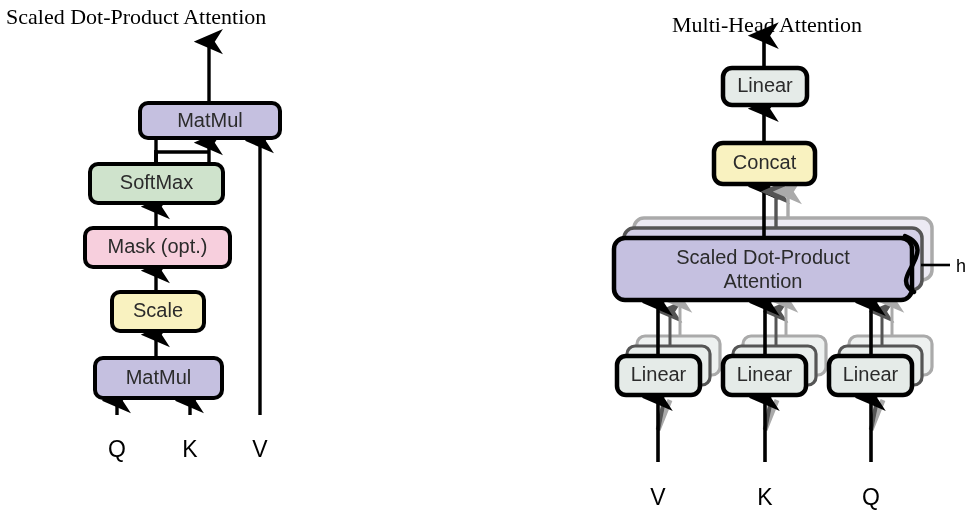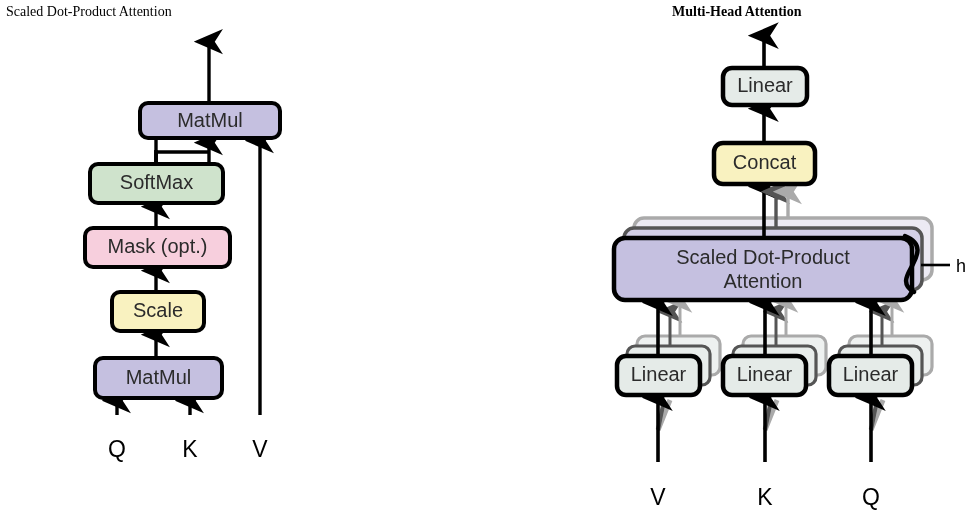--- a/index.html
+++ b/index.html
@@ -7,21 +7,21 @@
     width: 977px; height: 516px;
     background: #ffffff;
     font-family: "Liberation Sans", sans-serif;
     overflow: hidden;
     position: relative;
   }
   #figure { position:absolute; left:0; top:0; width:977px; height:516px; }
   .title {
     position:absolute;
     font-family: "Liberation Serif", serif;
-    font-size: 14px;
+    font-size: 22px;
     color: #000;
     white-space: nowrap;
   }
   svg { position:absolute; left:0; top:0; }
   .boxlabel {
     font-family: "Liberation Sans", sans-serif;
     font-size: 20px;
     fill: #2b2b2b;
     text-anchor: middle;
     dominant-baseline: middle;
@@ -39,21 +39,21 @@
     text-anchor: start;
   }
 </style>
 </head>
 <body>
 
 <div id="figure">
 
   <div class="title" style="left:6px; top:4px;">Scaled Dot-Product Attention</div>
 
-  <div class="title" style="left:672px; top:4px;font-weight:bold;">Multi-Head Attention</div>
+  <div class="title" style="left:672px; top:12px;">Multi-Head Attention</div>
 
   <svg width="977" height="516">
     <defs>
       <marker id="ah-black" markerWidth="9" markerHeight="9" refX="4.2" refY="4.5" orient="auto" markerUnits="strokeWidth">
         <path d="M0.6,8.6 L4.3,0 L8.0,8.6 L4.3,6.2 Z" fill="#000"></path>
       </marker>
       <marker id="ah-mid" markerWidth="9" markerHeight="9" refX="4.2" refY="4.5" orient="auto" markerUnits="strokeWidth">
         <path d="M0.6,8.6 L4.3,0 L8.0,8.6 L4.3,6.2 Z" fill="#555"></path>
       </marker>
       <marker id="ah-light" markerWidth="9" markerHeight="9" refX="4.2" refY="4.5" orient="auto" markerUnits="strokeWidth">

